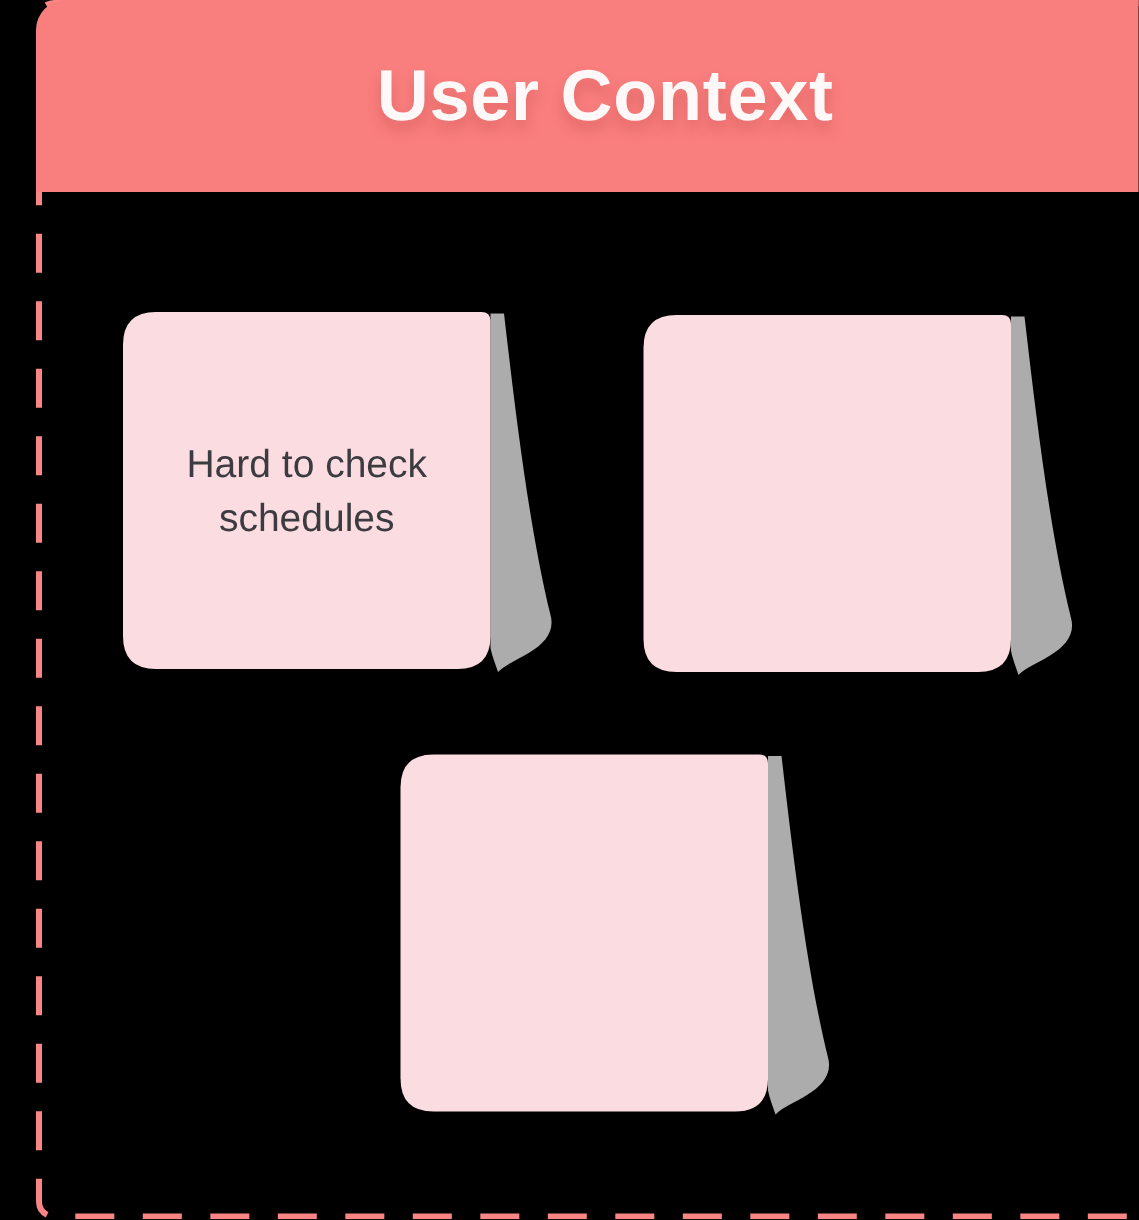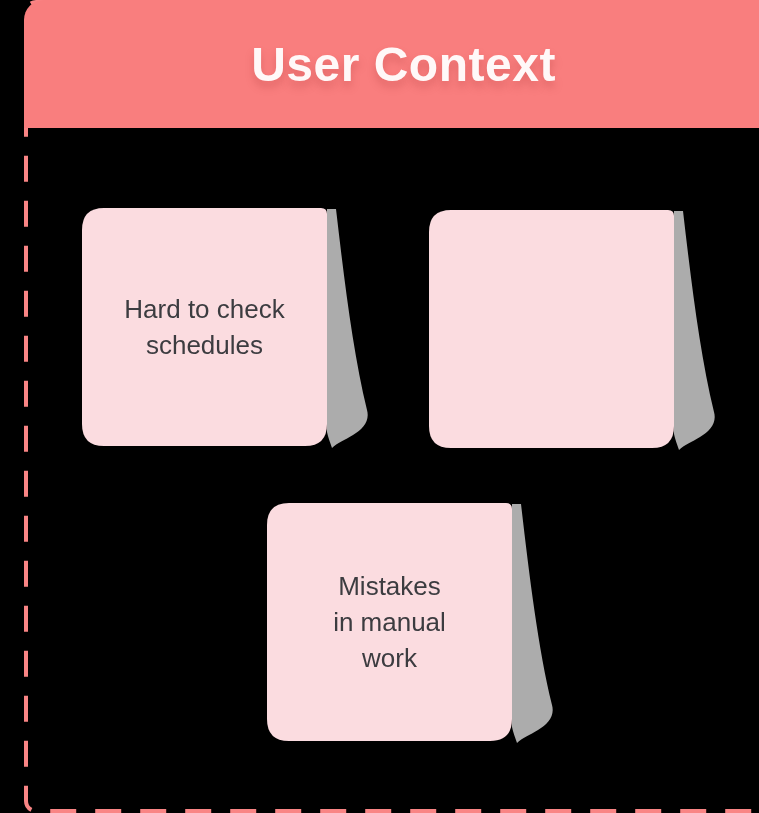--- a/index.html
+++ b/index.html
@@ -116,18 +116,15 @@
       <path class="curl" d="M 245,1 L 254,1 C 262,70 271,145 285,202 C 288,213 281,221 271,227 C 263,232 255,235 250,240 C 248,234 246,229 245,224 Z"></path>
       <path class="paper" d="M 22,0 L 239,0 Q 245,0 245,6 L 245,216 Q 245,238 223,238 L 22,238 Q 0,238 0,216 L 0,22 Q 0,0 22,0 Z"></path>
     </svg>
   </div>
 
   <div class="note note-3">
     <svg viewBox="0 0 292 246">
       <path class="curl" d="M 245,1 L 254,1 C 262,70 271,145 285,202 C 288,213 281,221 271,227 C 263,232 255,235 250,240 C 248,234 246,229 245,224 Z"></path>
       <path class="paper" d="M 22,0 L 239,0 Q 245,0 245,6 L 245,216 Q 245,238 223,238 L 22,238 Q 0,238 0,216 L 0,22 Q 0,0 22,0 Z"></path>
     </svg>
-    <div class="note-text">Mistakes
-in manual
-work</div>
   </div>
 
 </div>
 
 </body></html>

